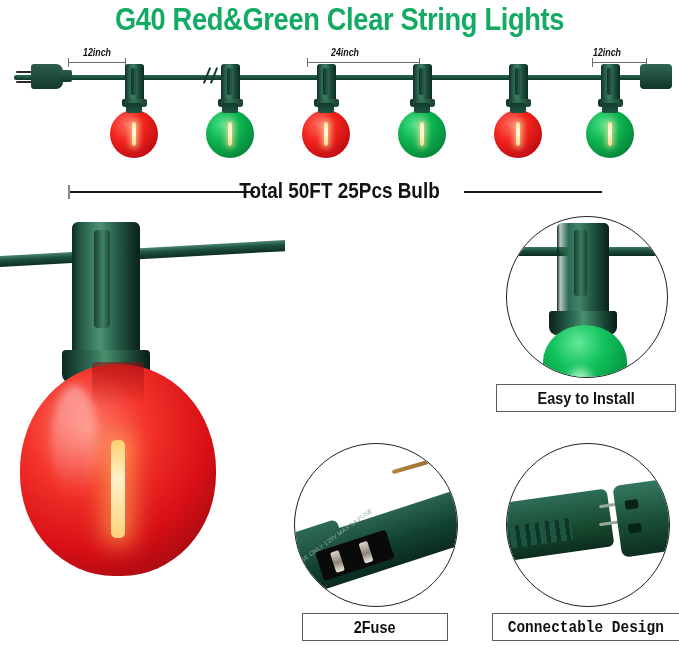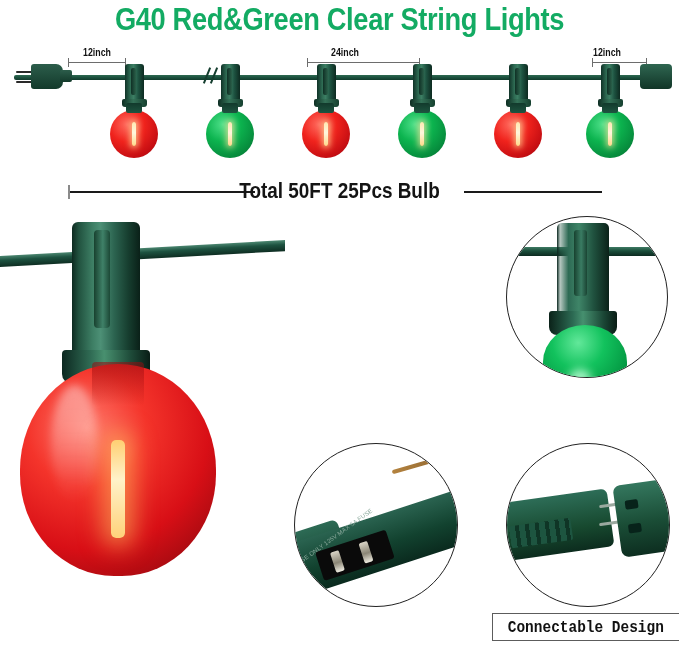--- a/index.html
+++ b/index.html
@@ -14,21 +14,21 @@
   #title{
     position:absolute;left:0;top:2px;width:679px;text-align:center;
     font-family:"Liberation Sans", sans-serif;
     font-weight:bold;font-size:31px;line-height:36px;
     color:#13ab63;letter-spacing:-0.4px;
     transform:scaleX(0.88);transform-origin:50% 50%;
     white-space:nowrap;
   }
 
   
-  #diagram{position:absolute;left:0;top:44px;width:679px;height:135px;}
+  #diagram{position:absolute;left:0;top:44px;width:679px;height:135px;font-style:italic;}
   .wire{position:absolute;background:#1d5240;height:5px;border-radius:2px;}
   .wire.sheen{background:linear-gradient(to bottom,#2f6b52 0%,#1d5240 45%,#123b2c 100%);}
 
   
   .plug-body{
     position:absolute;background:linear-gradient(to bottom,#2c5d4b,#133a2b);
     border-radius:3px 7px 7px 3px;
   }
   .prong{position:absolute;background:#2a2a2a;height:2px;border-radius:1px;}
 
@@ -364,35 +364,41 @@
   <div class="card" style="left:492px;top:216px;width:186px;height:212px;">
     <div class="circle" style="left:14px;top:0;width:160px;height:160px;">
       <div class="ei-wire"></div>
       <div class="ei-socket">
         <div class="lv"></div>
         <div class="sk"></div>
       </div>
       <div class="ei-bulb">
         <div class="glow"></div>
       </div>
+    </div>
+    <div class="caption" style="left:4px;top:168px;width:178px;height:26px;">
+      <span>Easy to Install</span>
     </div>
   </div>
 
   <div class="card" style="left:286px;top:443px;width:176px;height:214px;">
     <div class="circle" style="left:8px;top:0;width:162px;height:162px;">
       <div class="fz-cap"></div>
       <div class="fz-body">
         <div class="fz-txt">USE ONLY 125V MAX 5A FUSE</div>
         <div class="fz-win">
           <div class="fz-fuse" style="left:14px;"></div>
           <div class="fz-fuse" style="left:44px;"></div>
         </div>
       </div>
       <div class="fz-pin"></div>
     </div>
+    <div class="caption" style="left:16px;top:170px;width:144px;height:26px;">
+      <span>2Fuse</span>
+    </div>
   </div>
 
   <div class="card" style="left:492px;top:443px;width:186px;height:214px;font-family:Liberation Mono, monospace;">
     <div class="circle" style="left:14px;top:0;width:162px;height:162px;">
       <div class="cn-left">
         <div class="ribs"></div>
       </div>
       <div class="cn-pins"></div>
       <div class="cn-pins2"></div>
       <div class="cn-right">

